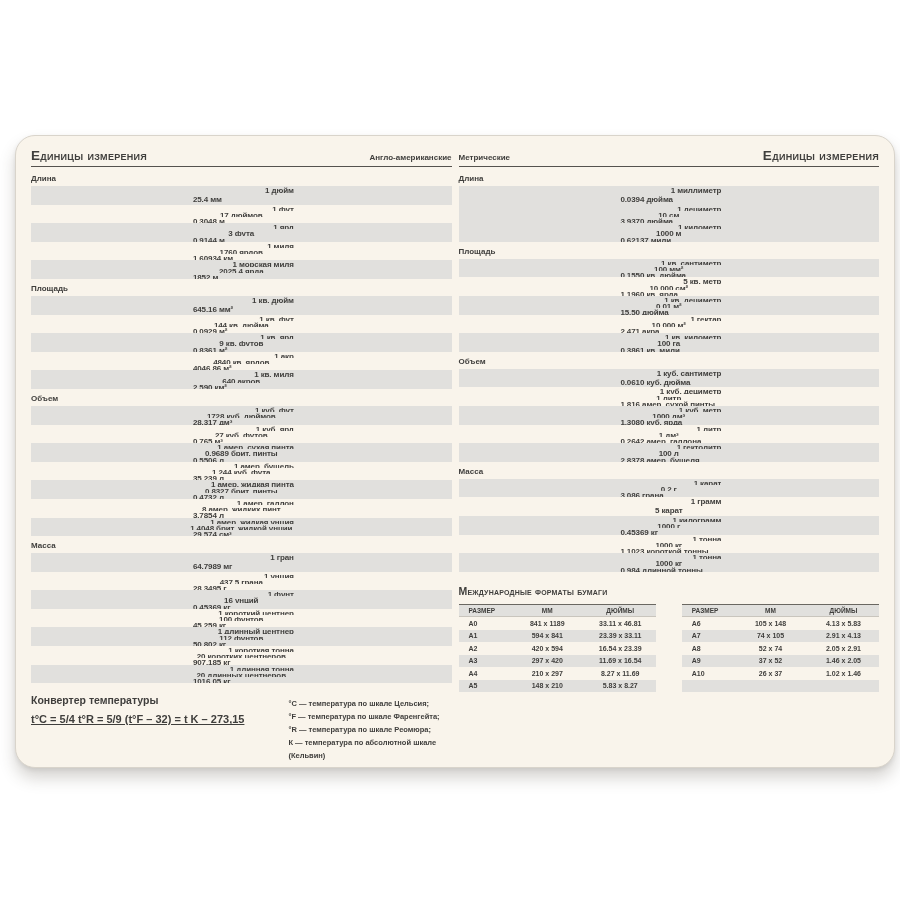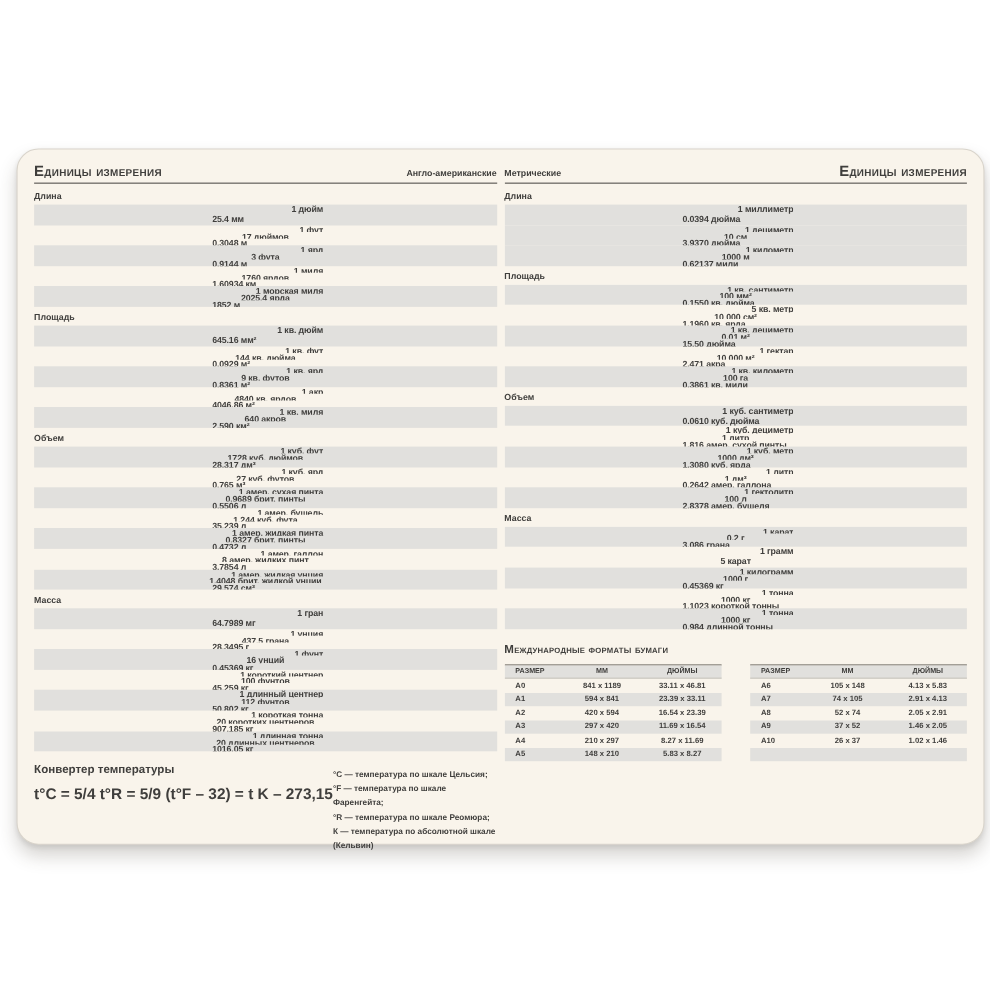--- a/index.html
+++ b/index.html
@@ -26,23 +26,23 @@
   }
   .page-subtitle{font-weight:700;font-size:8px;}
   .section-title{font-weight:700;font-size:8px;padding:5px 0 3px 0;}
   .row{display:flex;align-items:center;height:18.6px;font-size:8px;font-weight:700;letter-spacing:-.1px;flex-direction:column;}
   .row.striped{background:var(--stripe,#e1e0dd);}
   .cell{box-sizing:border-box;white-space:nowrap;overflow:hidden;}
   .cell.c0{width:25%;text-align:right;}
   .cell.c1{width:52%;text-align:center;}
   .cell.c2{width:23%;text-align:left;}
   
-  .temp-block{display:flex;justify-content:space-between;margin-top:11px;}
+  .temp-block{display:flex;justify-content:space-between;margin-top:11px;gap:44px;}
   .temp-title{font-weight:700;font-size:10.5px;}
-  .temp-formula{font-weight:700;font-size:14px;margin-top:7px;white-space:nowrap;}
+  .temp-formula{font-weight:700;font-size:11px;margin-top:7px;white-space:nowrap;text-decoration:underline;}
   .temp-legend{width:172px;font-size:7.5px;font-weight:700;line-height:13px;margin-top:3px;}
   
   .paper-heading{font-variant:small-caps;font-weight:700;font-size:10.5px;margin:13px 0 7px 0;letter-spacing:.2px;}
   .paper-tables{display:flex;gap:26px;}
   .paper-table{flex:1;border-top:1px solid #6a6761;}
   .prow{display:flex;align-items:center;height:12.5px;font-size:7px;font-weight:700;}
   .prow.striped{background:var(--stripe,#e1e0dd);}
   .prow.phead{font-size:6.5px;border-bottom:1px solid #c9c5bd;box-sizing:border-box;}
   .pcell{box-sizing:border-box;white-space:nowrap;}
   .pcell.pc0{width:26%;text-align:left;padding-left:10px;}

